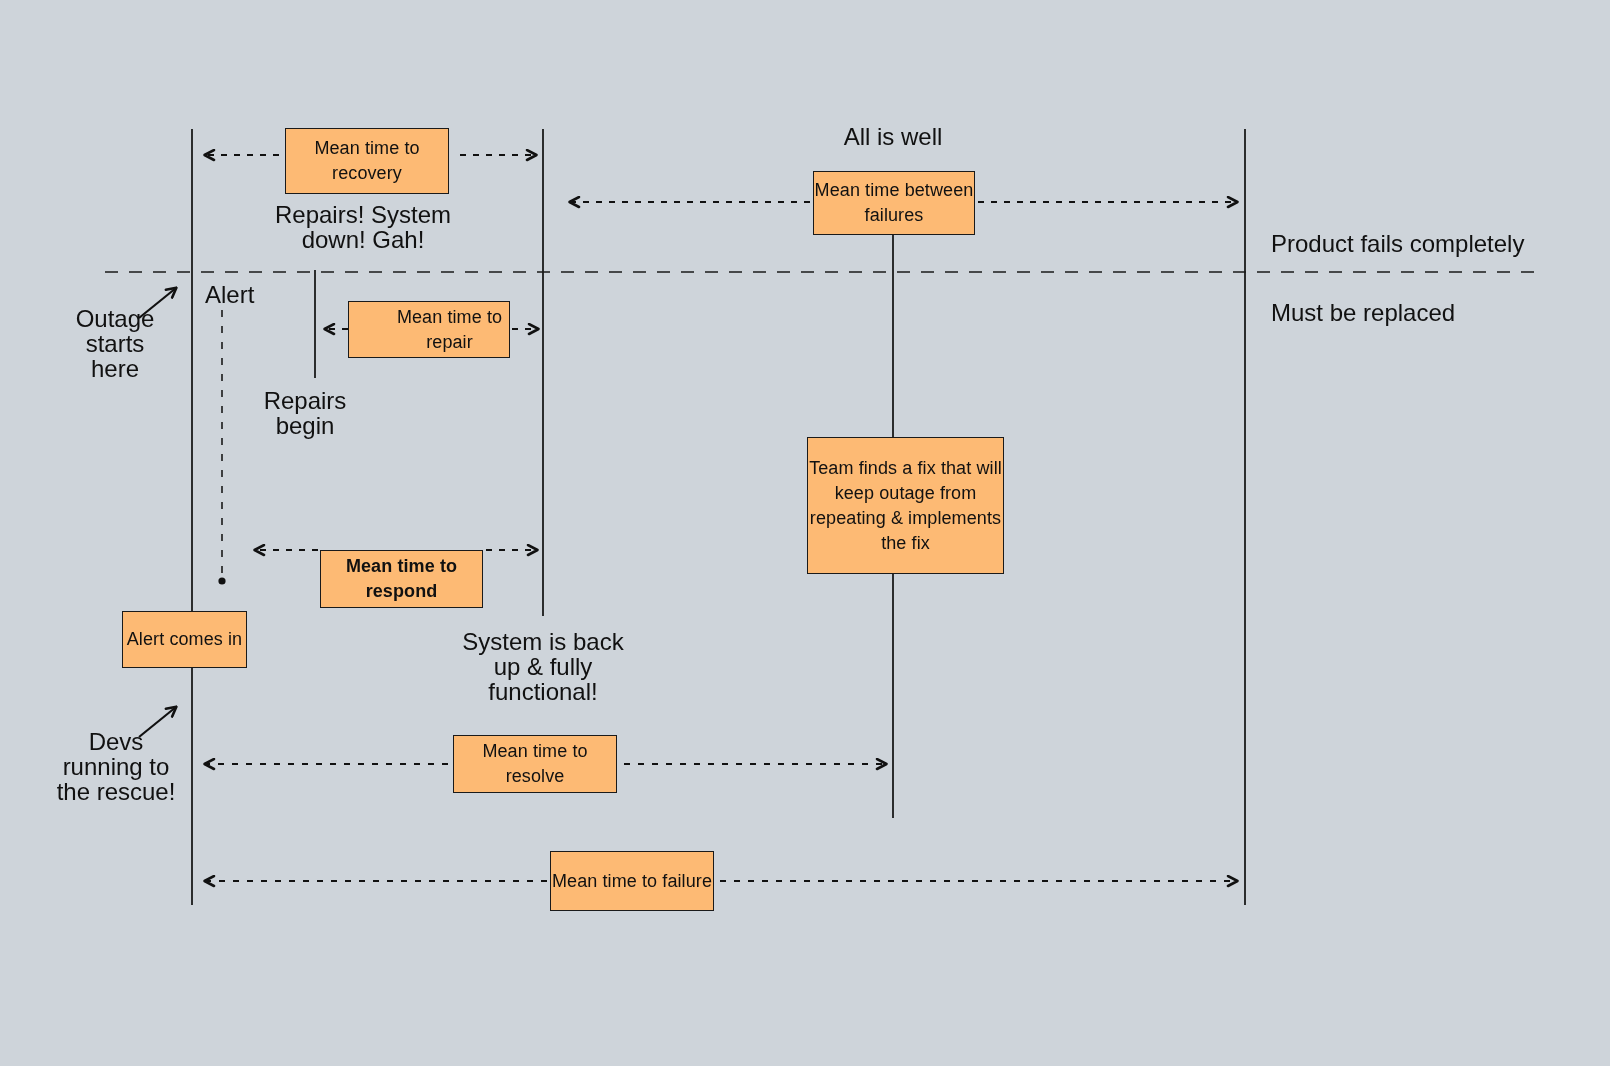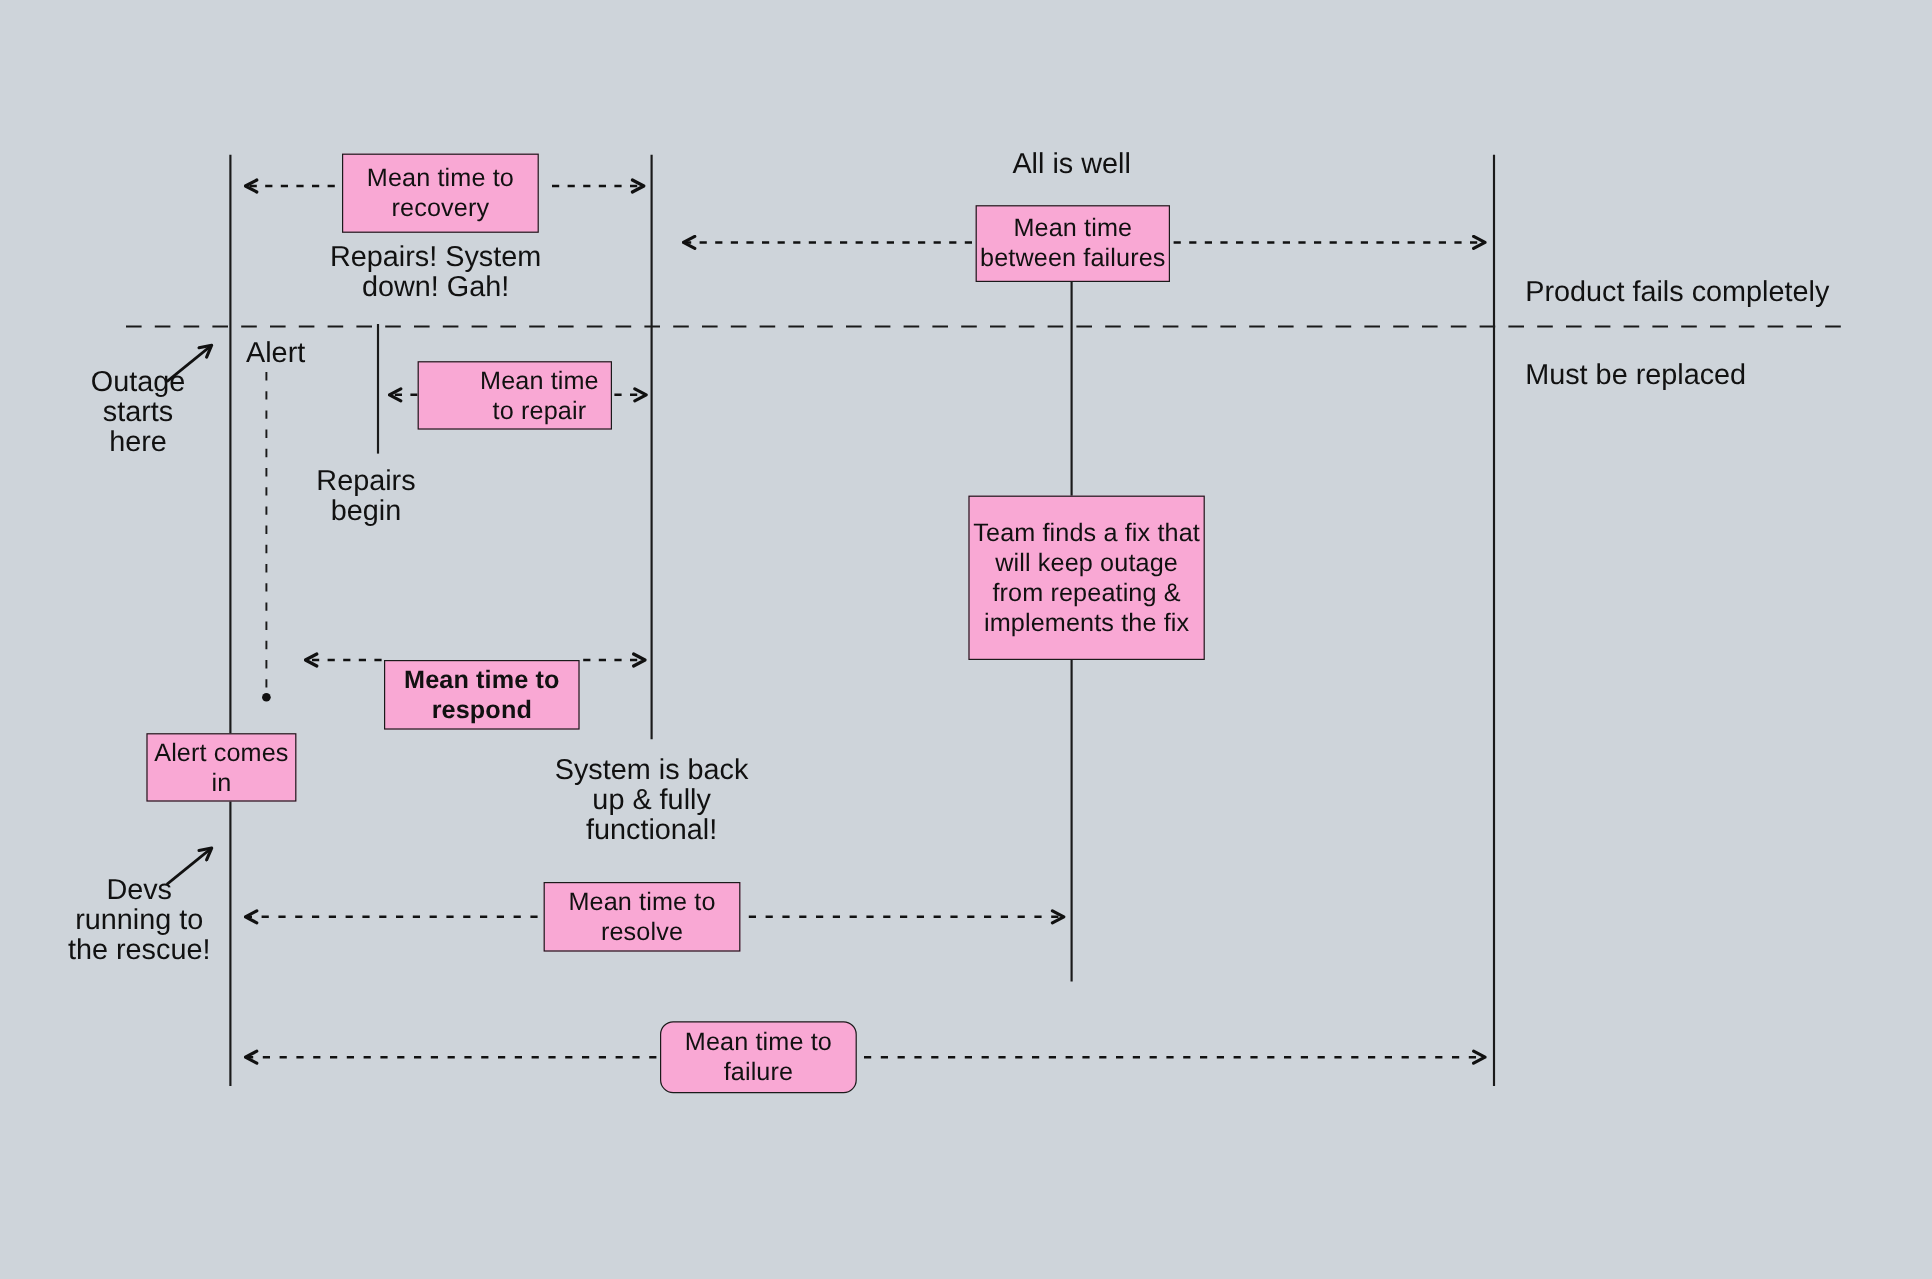--- a/index.html
+++ b/index.html
@@ -8,27 +8,27 @@
     background:#ced4da;
     font-family:"Liberation Sans","DejaVu Sans",sans-serif;
     overflow:hidden;
     position:relative;
   }
   #stage{position:absolute;left:0;top:0;width:1610px;height:1066px;}
   svg#lines{position:absolute;left:0;top:0;width:1610px;height:1066px;pointer-events:none;}
 
   .node{
     position:absolute;
-    background:#f9a8d4;
+    background:#fdba74;
     border:1.6px solid #1a1a1a;
     box-sizing:border-box;
     display:flex;align-items:center;justify-content:center;
     text-align:center;
     color:#111;
-    font-size:21px;
+    font-size:18px;
     line-height:25px;
     letter-spacing:.1px;
     z-index:5;
   }
   .label{
     position:absolute;
     color:#111;
     font-size:24px;
     line-height:25px;
     text-align:center;
@@ -94,35 +94,35 @@
 
   <div class="node" style="left:285px;top:128px;width:164px;height:66px;">Mean time to
 recovery</div>
 
   <div class="node" style="left:813px;top:171px;width:162px;height:64px;">Mean time
 between failures</div>
 
   <div class="node" style="left:348px;top:301px;width:162px;height:57px;padding-left:41px;">Mean time to
 repair</div>
 
-  <div class="node" style="left:807px;top:413px;width:197px;height:137px;">Team finds a fix that
+  <div class="node" style="left:807px;top:437px;width:197px;height:137px;">Team finds a fix that
 will keep outage from
 repeating &amp;
 implements the fix</div>
 
   <div class="node" style="left:320px;top:550px;width:163px;height:58px;font-weight:bold;">Mean time to
 respond</div>
 
   <div class="node" style="left:122px;top:611px;width:125px;height:57px;">Alert
 comes in</div>
 
   <div class="node" style="left:453px;top:735px;width:164px;height:58px;">Mean time to
 resolve</div>
 
-  <div class="node" style="left:550px;top:851px;width:164px;height:60px;border-radius:11px;">Mean time to
+  <div class="node" style="left:550px;top:851px;width:164px;height:60px;">Mean time to
 failure</div>
 
   <div class="label" style="left:793px;top:124px;width:200px;">All is well</div>
 
   <div class="label" style="left:263px;top:202px;width:200px;">Repairs! System
 down! Gah!</div>
 
   <div class="label left-al" style="left:1271px;top:231px;width:320px;">Product fails completely</div>
 
   <div class="label left-al" style="left:1271px;top:300px;width:320px;">Must be replaced</div>

